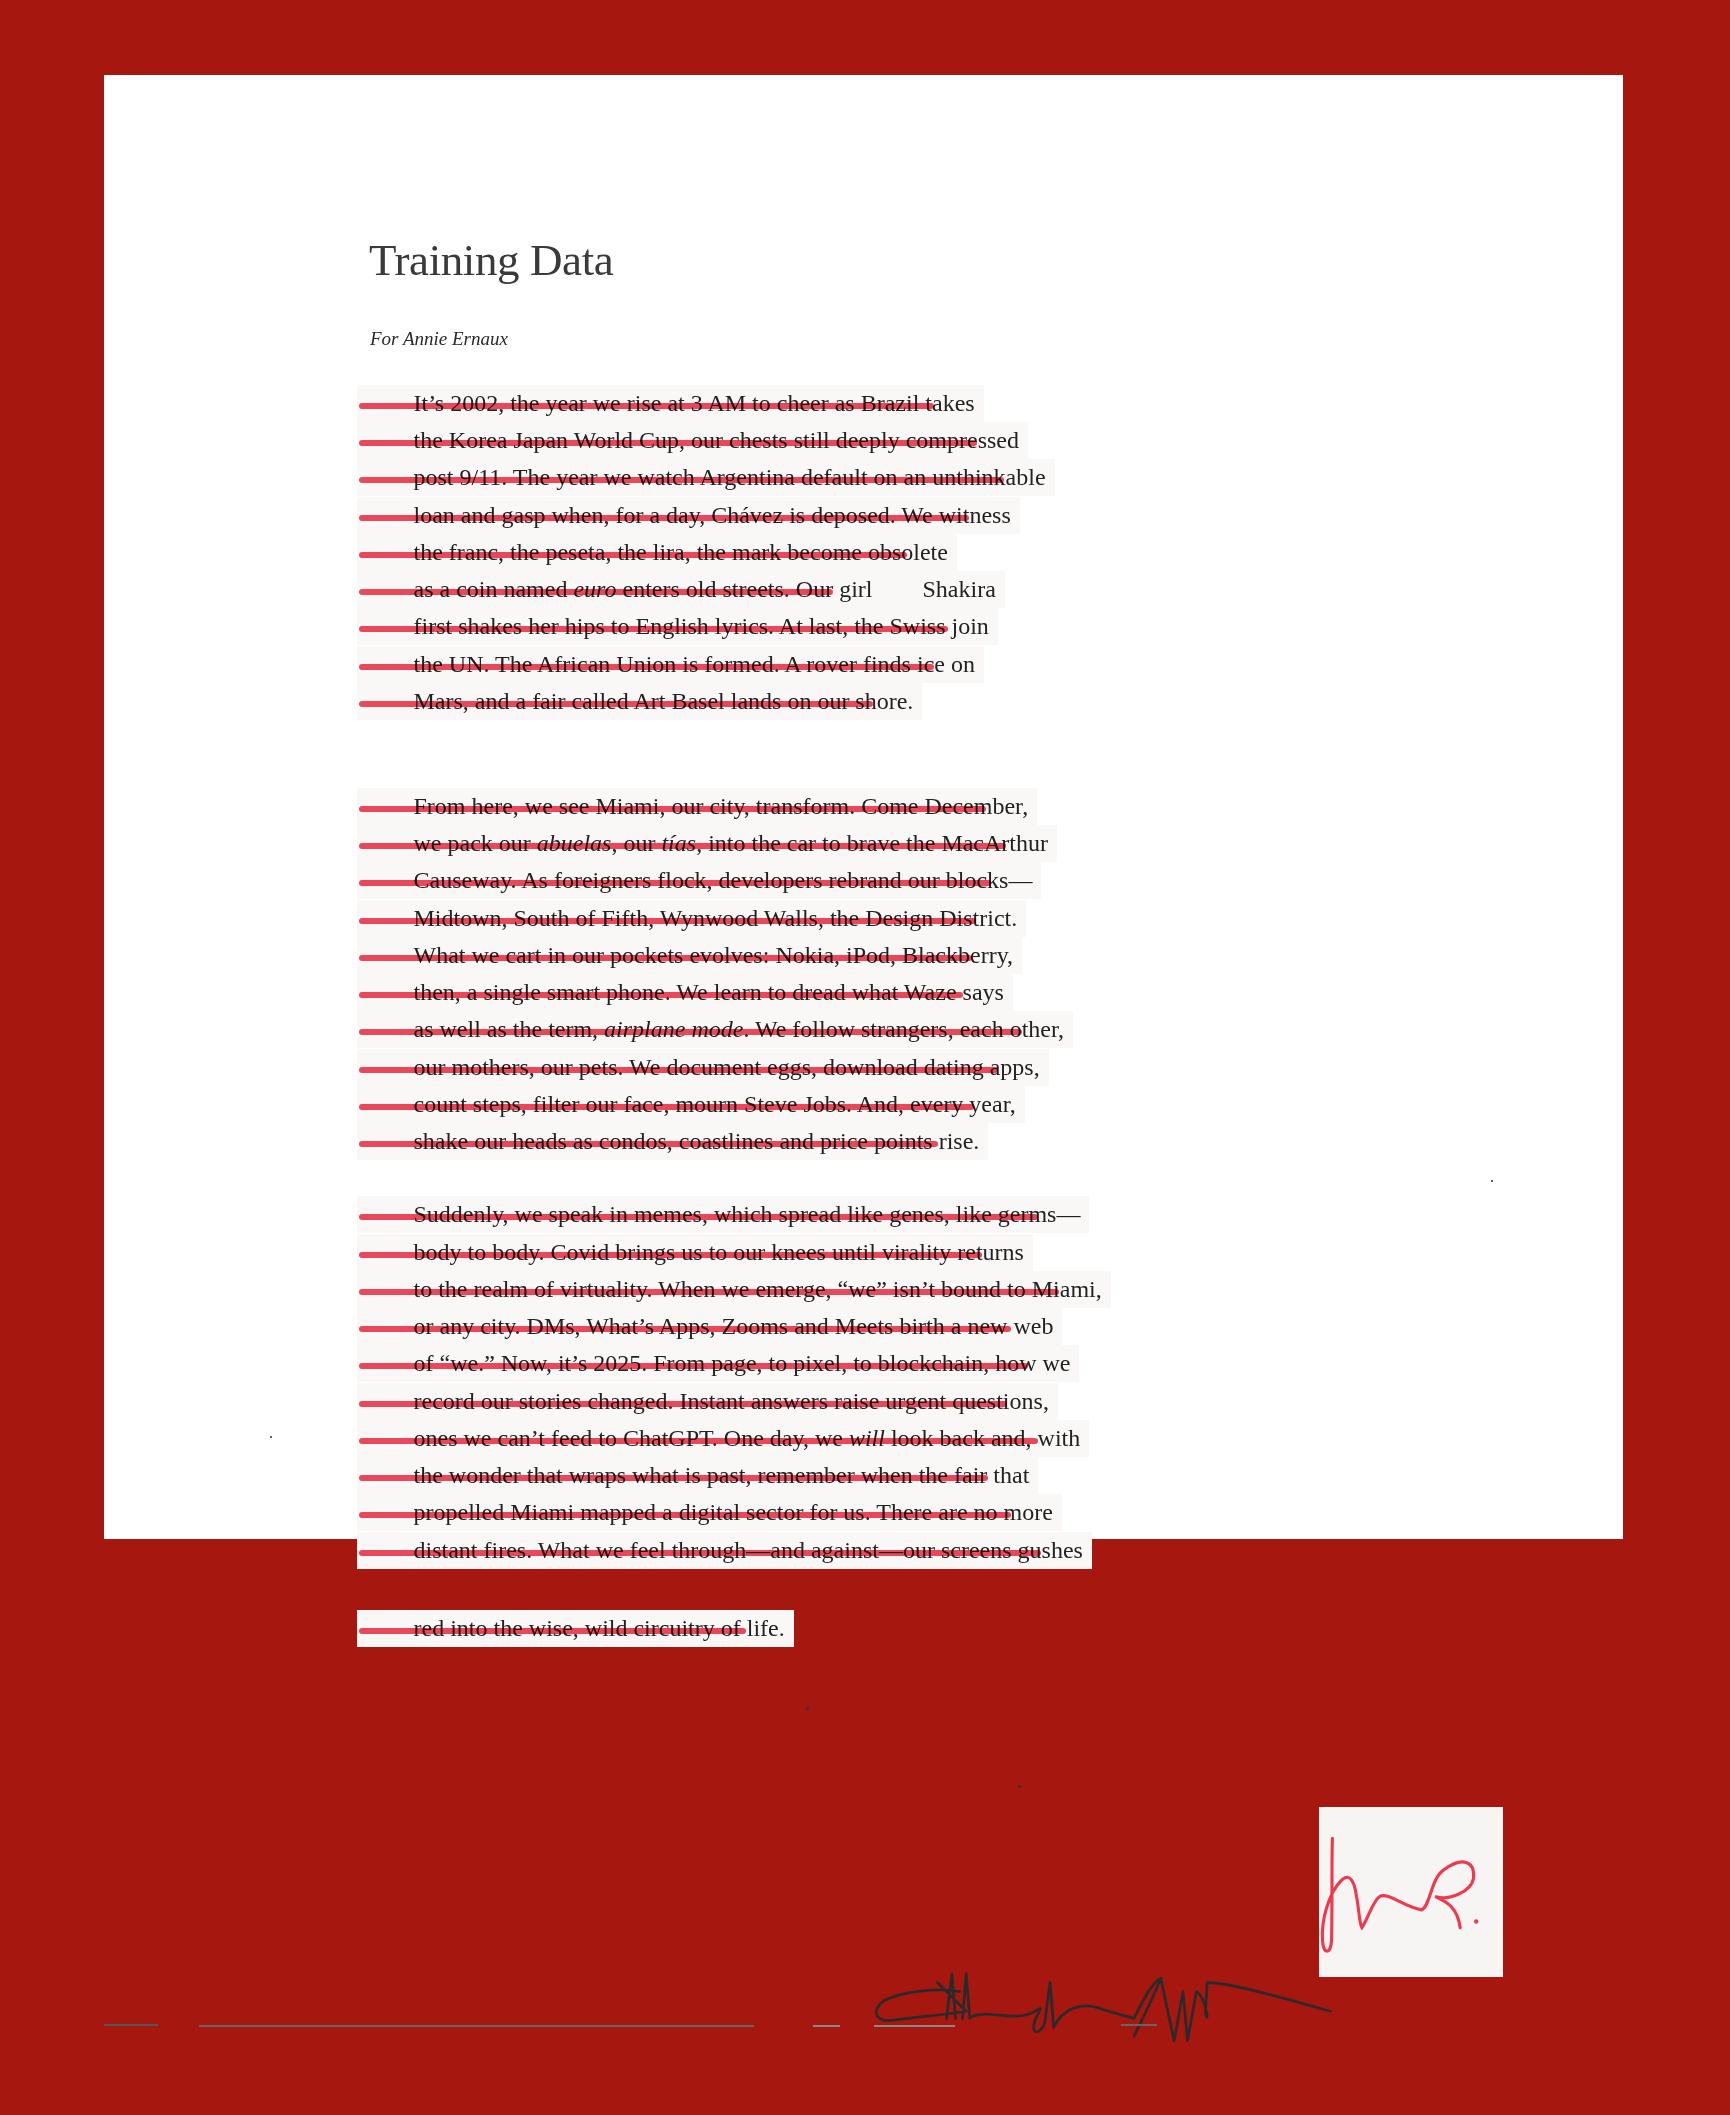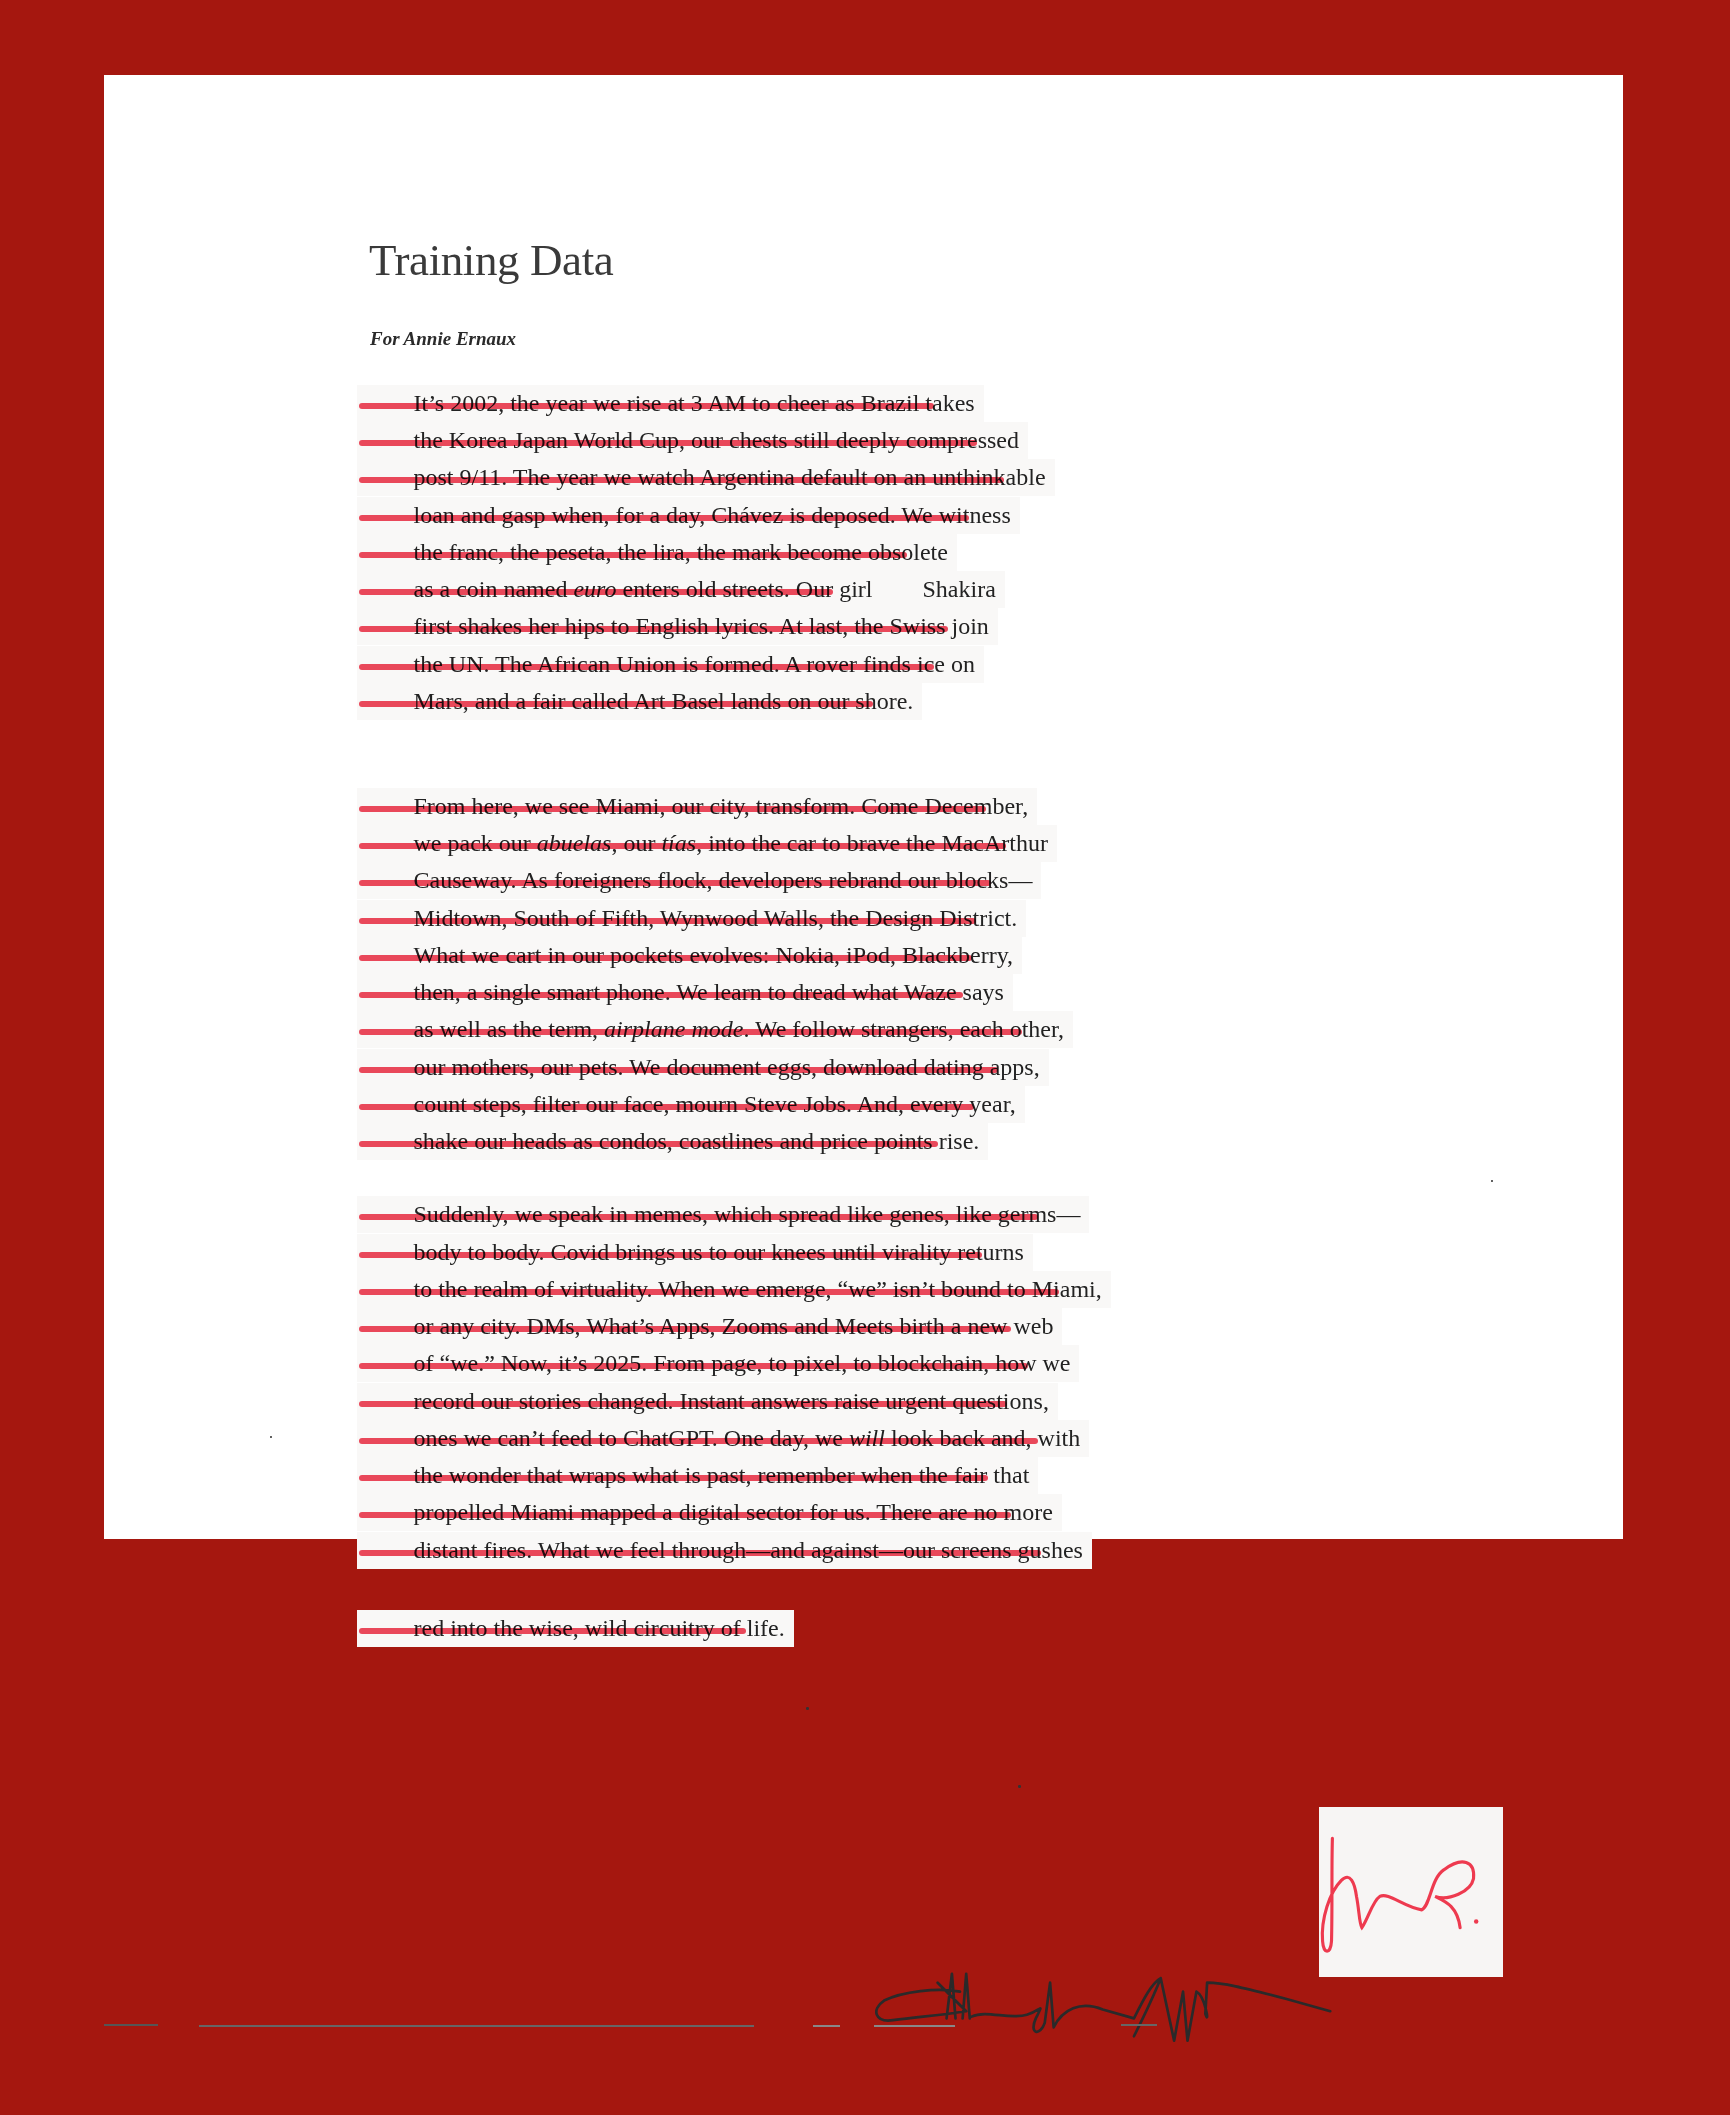--- a/index.html
+++ b/index.html
@@ -24,21 +24,20 @@
     letter-spacing: -0.4px;
     font-weight: normal;
     margin: 0;
   }
   .dedication {
     position: absolute;
     left: 266px; top: 253px;
     font-size: 19px;
     font-style: italic;
     color: #2a2a2a;
-    font-weight: bold;
   }
   .line {
     position: absolute;
     height: 37px;
     line-height: 37px;
     font-size: 24px;
     color: #222;
     white-space: nowrap;
     background: #f9f8f7;
     padding: 0 9px 0 12.5px;

